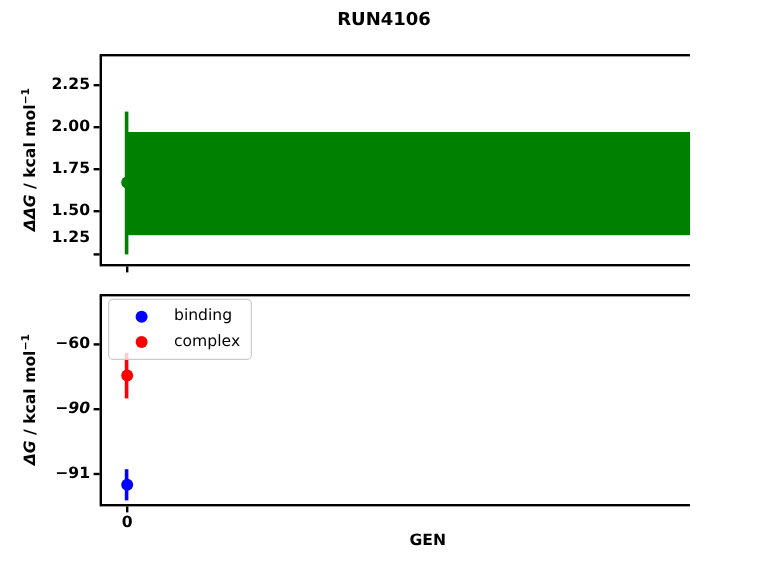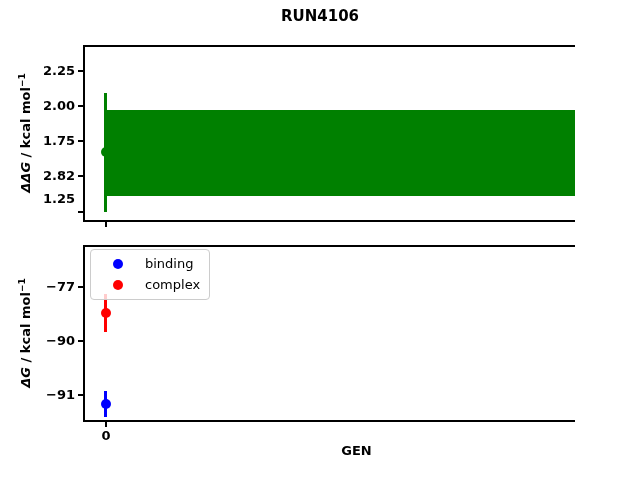--- a/index.html
+++ b/index.html
@@ -46,21 +46,21 @@
   <div class="fig-title">RUN4106</div>
 
   <div class="axes" id="ax-top">
   <div class="tick-y" style="top: 22.9106px;"></div>
       <div class="ylab" style="top: 15.9106px;">2.25</div>
       <div class="tick-y" style="top: 58.0732px;"></div>
       <div class="ylab" style="top: 51.0732px;">2.00</div>
       <div class="tick-y" style="top: 93.2358px;"></div>
       <div class="ylab" style="top: 86.2358px;">1.75</div>
       <div class="tick-y" style="top: 128.398px;"></div>
-      <div class="ylab" style="top: 121.398px;">2.82</div>
+      <div class="ylab" style="top: 121.398px;">1.50</div>
       <div class="tick-y" style="top: 163.561px;"></div>
       <div class="ylab" style="top: 144px;">1.25</div>
       <div class="tick-x" style="left: 19.9229px;"></div>
       <div class="tick-x" style="left: 518.088px;"></div>
       <div class="band" style="left: 20.9229px; width: 498.165px; top: 63.2927px; height: 85.7967px; background: rgb(0, 128, 0);"></div>
       <div class="ebar" style="left: 19.4229px; top: 46.4146px; height: 118.146px; background: rgb(0, 128, 0);"></div>
       <div class="pt" style="left: 15.9229px; top: 100.488px; background: rgb(0, 128, 0);"></div>
       <div class="ebar" style="left: 517.588px; top: 1.4065px; height: 118.146px; background: rgb(0, 128, 0);"></div>
       <div class="pt" style="left: 514.088px; top: 55.4797px; background: rgb(0, 128, 0);"></div>
     </div>
@@ -75,23 +75,23 @@
           <div class="lg-lb">binding</div>
         </div>
         <div class="lg-row">
           <div class="lg-mk">
             <span class="lg-dot" style="background: rgb(255, 0, 0);"></span>
           </div>
           <div class="lg-lb">complex</div>
         </div>
       </div>
   <div class="tick-y" style="top: 38.5893px;"></div>
-      <div class="ylab" style="top: 31.5893px;">−77</div>
+      <div class="ylab" style="top: 31.5893px;">−60</div>
       <div class="tick-y" style="top: 92.8213px;"></div>
-      <div class="ylab" style="top: 85.8213px;">−90</div>
+      <div class="ylab" style="top: 85.8213px; font-style: italic;">−90</div>
       <div class="tick-y" style="top: 147.053px;"></div>
       <div class="ylab" style="top: 140.053px;">−91</div>
       <div class="tick-x" style="left: 19.9229px;"></div>
       <div class="xlab" style="left: 5.92294px;">0</div>
       <div class="tick-x" style="left: 518.088px;"></div>
       <div class="xlab" style="left: 504.088px;">1</div>
       <div class="ebar" style="left: 19.4229px; top: 143.715px; height: 26.0313px; background: rgb(0, 0, 255);"></div>
       <div class="pt" style="left: 15.9229px; top: 151.73px; background: rgb(0, 0, 255);"></div>
       <div class="ebar" style="left: 517.588px; top: 118.226px; height: 20.6082px; background: rgb(0, 0, 255);"></div>
       <div class="pt" style="left: 514.088px; top: 123.53px; background: rgb(0, 0, 255);"></div>

